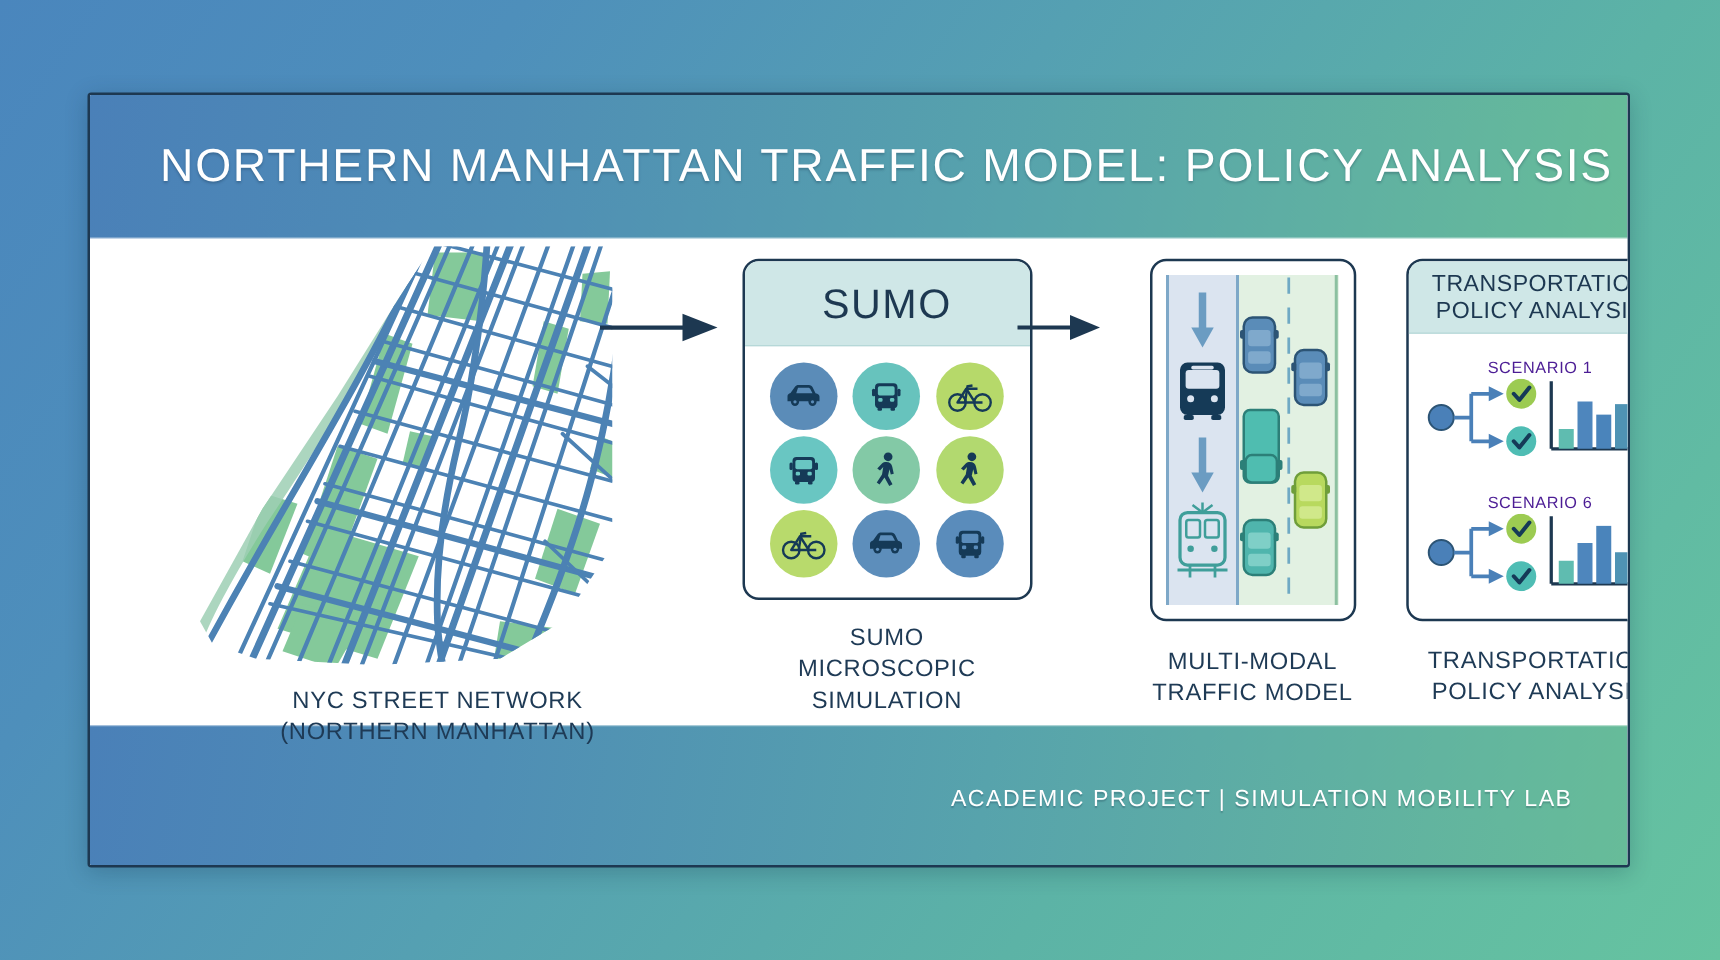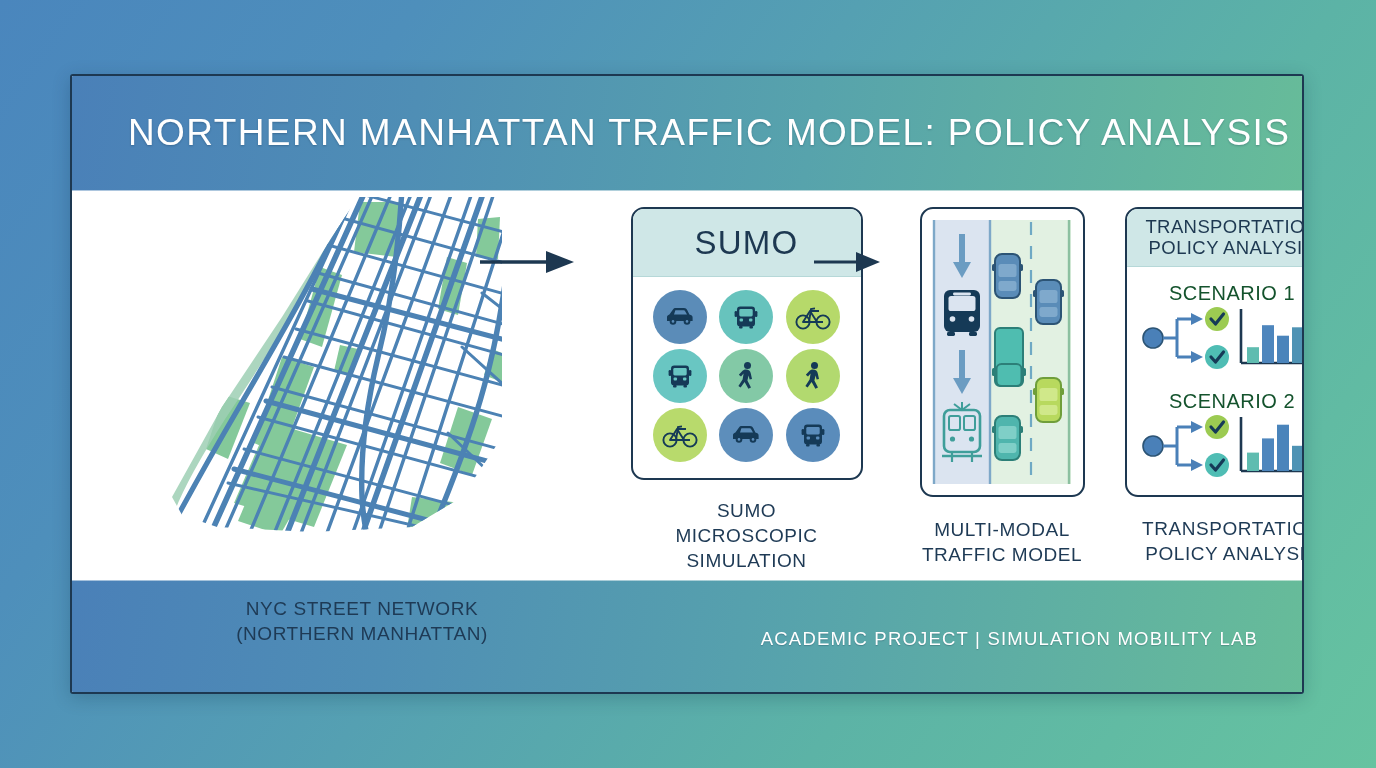--- a/index.html
+++ b/index.html
@@ -44,29 +44,29 @@
   
   .stage-row { position:absolute; inset:0; }
   .col { position:absolute; display:flex; flex-direction:column; align-items:center; }
 
   .caption {
     text-align:center; color:#1e3a55; font-size:19px;
     letter-spacing:.55px; line-height:25px; white-space:pre-line;
   }
 
   
-  .map-col { left:80px; top:6px; width:420px;gap:48px; }
+  .map-col { left:68px; top:6px; width:420px; }
   .map-wrap { width:400px; height:345px; position:relative; }
   .map-cap { margin-top:6px; }
 
   
   .arrow { position:absolute; }
 
   
-  .sumo-col { left:527px; top:16px; width:295px;align-items:center; }
+  .sumo-col { left:490px; top:16px; width:295px;align-items:center; }
   .sumo-panel {
     width:232px; height:273px; border:2.2px solid #1d3851; border-radius:13px;
     background:#fff; overflow:hidden; display:flex; flex-direction:column;
   }
   .sumo-head {
     height:68px; background:#cfe7e7; display:flex; align-items:center; justify-content:center;
     border-bottom:1px solid #b6d8d8;
   }
   .sumo-head span { font-size:33px; color:#1d3851; letter-spacing:1.2px; }
   .sumo-grid {
@@ -90,21 +90,21 @@
     width:215px; height:290px; border:2.2px solid #1d3851; border-radius:13px;
     background:#fff; overflow:hidden; display:flex; flex-direction:column;
   }
   .policy-head {
     background:#cfe7e7; padding:7px 4px 8px; text-align:center;
     border-bottom:1px solid #b6d8d8;
   }
   .policy-head span { font-size:18.5px; color:#1d3851; line-height:21px; letter-spacing:.4px; white-space:pre-line; display:block; }
   .policy-body { flex:1; padding:5px 10px 8px; display:flex; flex-direction:column; justify-content:space-around; }
   .scen { display:flex; flex-direction:column; align-items:center; }
-  .scen-title { font-size:20px; color:#14532d; letter-spacing:.5px; margin-bottom:2px; }
+  .scen-title { font-size:13px; color:#4c1d95; letter-spacing:.5px; margin-bottom:2px; }
   .scen-row { display:flex; align-items:center; gap:4px; }
   .policy-cap { margin-top:19px; }
 </style>
 </head>
 <body>
 
 <div class="stage">
   <div class="card">
 
     <div class="card-header">
@@ -441,21 +441,21 @@
                     <rect x="10" y="40.2" width="12" height="15.8" fill="#5fbcb0"></rect>
                     <rect x="25" y="18.2" width="12" height="37.8" fill="#4e86bd"></rect>
                     <rect x="40" y="28.7" width="12" height="27.3" fill="#4a84bb"></rect>
                     <rect x="55" y="20.3" width="12" height="35.7" fill="#4f93b4"></rect>
                     <rect x="70" y="6.1" width="12" height="49.9" fill="#4fb8ac"></rect>
                   </svg>
                 </div>
               </div>
 
               <div class="scen">
-                <div class="scen-title">SCENARIO 2</div>
+                <div class="scen-title">SCENARIO 6</div>
                 <div class="scen-row">
                   <svg width="92" height="62" viewBox="0 0 92 62">
                     <circle cx="12" cy="31" r="10" fill="#4a80b8" stroke="#2c5475" stroke-width="1.6"></circle>
                     <path d="M22,31 L36,31 M36,31 L36,12 M36,31 L36,50" fill="none" stroke="#4a80b8" stroke-width="3"></path>
                     <line x1="36" y1="12" x2="52" y2="12" stroke="#4a80b8" stroke-width="3"></line>
                     <polygon points="50,6 62,12 50,18" fill="#4a80b8"></polygon>
                     <line x1="36" y1="50" x2="52" y2="50" stroke="#4a80b8" stroke-width="3"></line>
                     <polygon points="50,44 62,50 50,56" fill="#4a80b8"></polygon>
                     <g>
                       <circle cx="76" cy="12" r="12" fill="#9ccb52"></circle>

